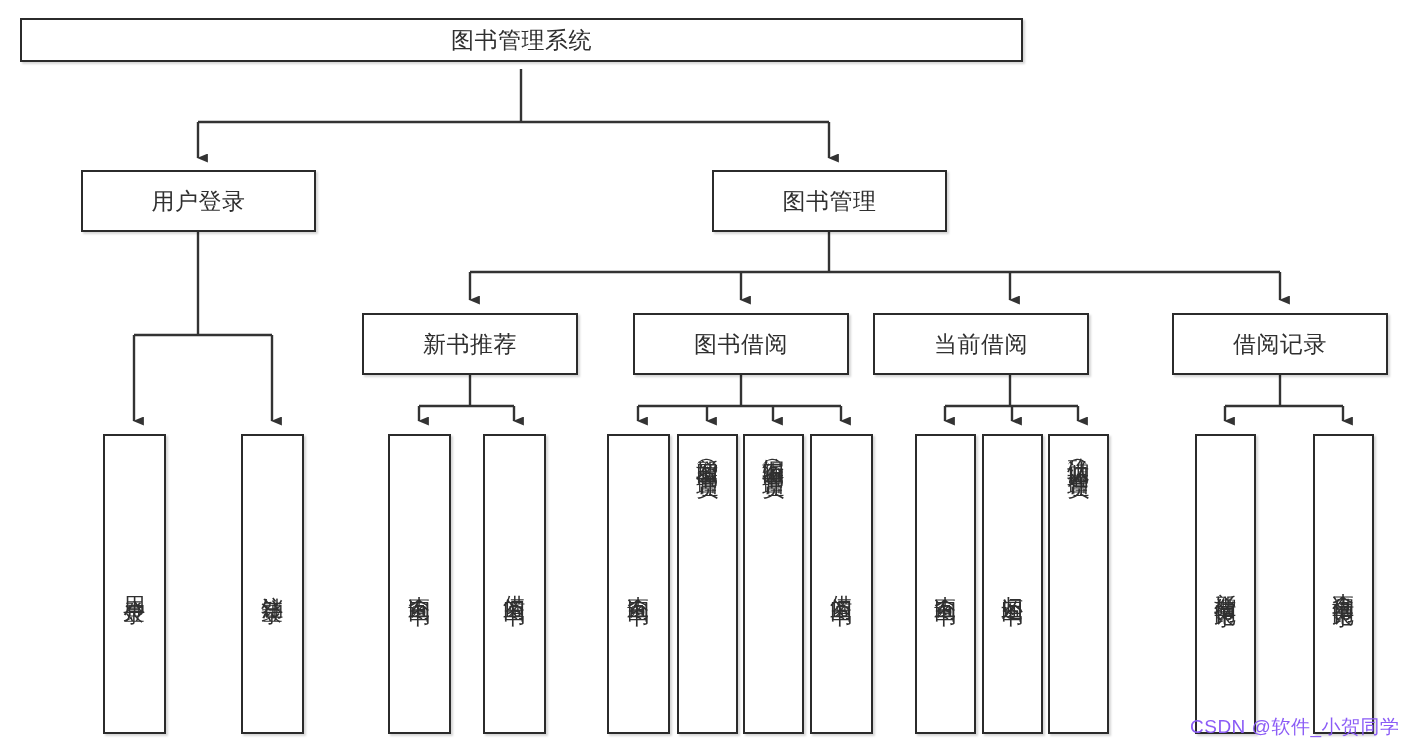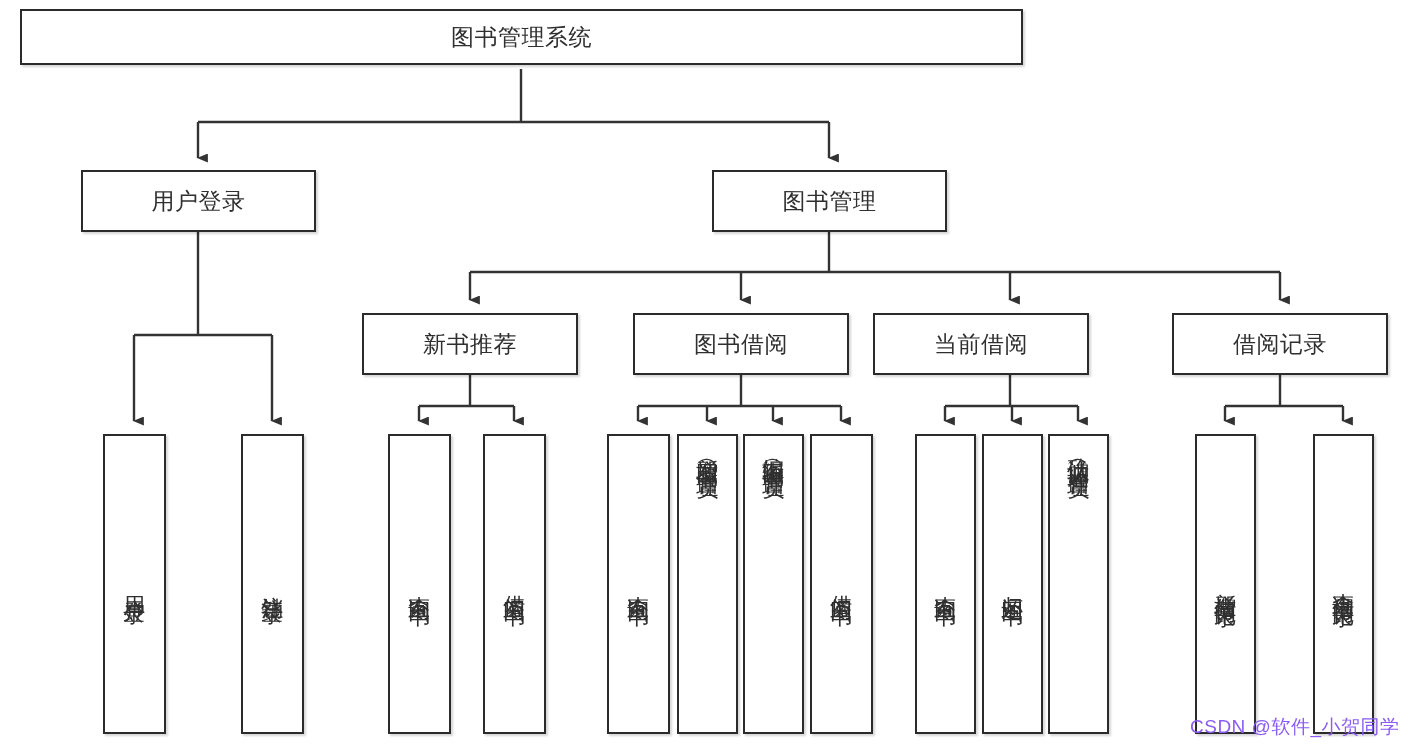--- a/index.html
+++ b/index.html
@@ -115,21 +115,21 @@
       <path d="M 1012 406 L 1012 421" marker-end="url(#arrow)"></path>
       <path d="M 1078 406 L 1078 421" marker-end="url(#arrow)"></path>
 
       <path d="M 1280 375 L 1280 406"></path>
       <path d="M 1225 406 L 1343 406"></path>
       <path d="M 1225 406 L 1225 421" marker-end="url(#arrow)"></path>
       <path d="M 1343 406 L 1343 421" marker-end="url(#arrow)"></path>
     </g>
   </svg>
 
-  <div class="node-box" id="node-root" style="left: 20px; top: 9px; width: 1003px; height: 56px;">
+  <div class="node-box" id="node-root" style="left: 20px; top: 18px; width: 1003px; height: 44px;">
     <span class="node-label">图书管理系统</span>
   </div>
 
   <div class="node-box" id="node-l1-0" style="left: 81px; top: 170px; width: 235px; height: 62px;">
     <span class="node-label">用户登录</span>
   </div>
   <div class="node-box" id="node-l1-1" style="left: 712px; top: 170px; width: 235px; height: 62px;">
     <span class="node-label">图书管理</span>
   </div>
 

